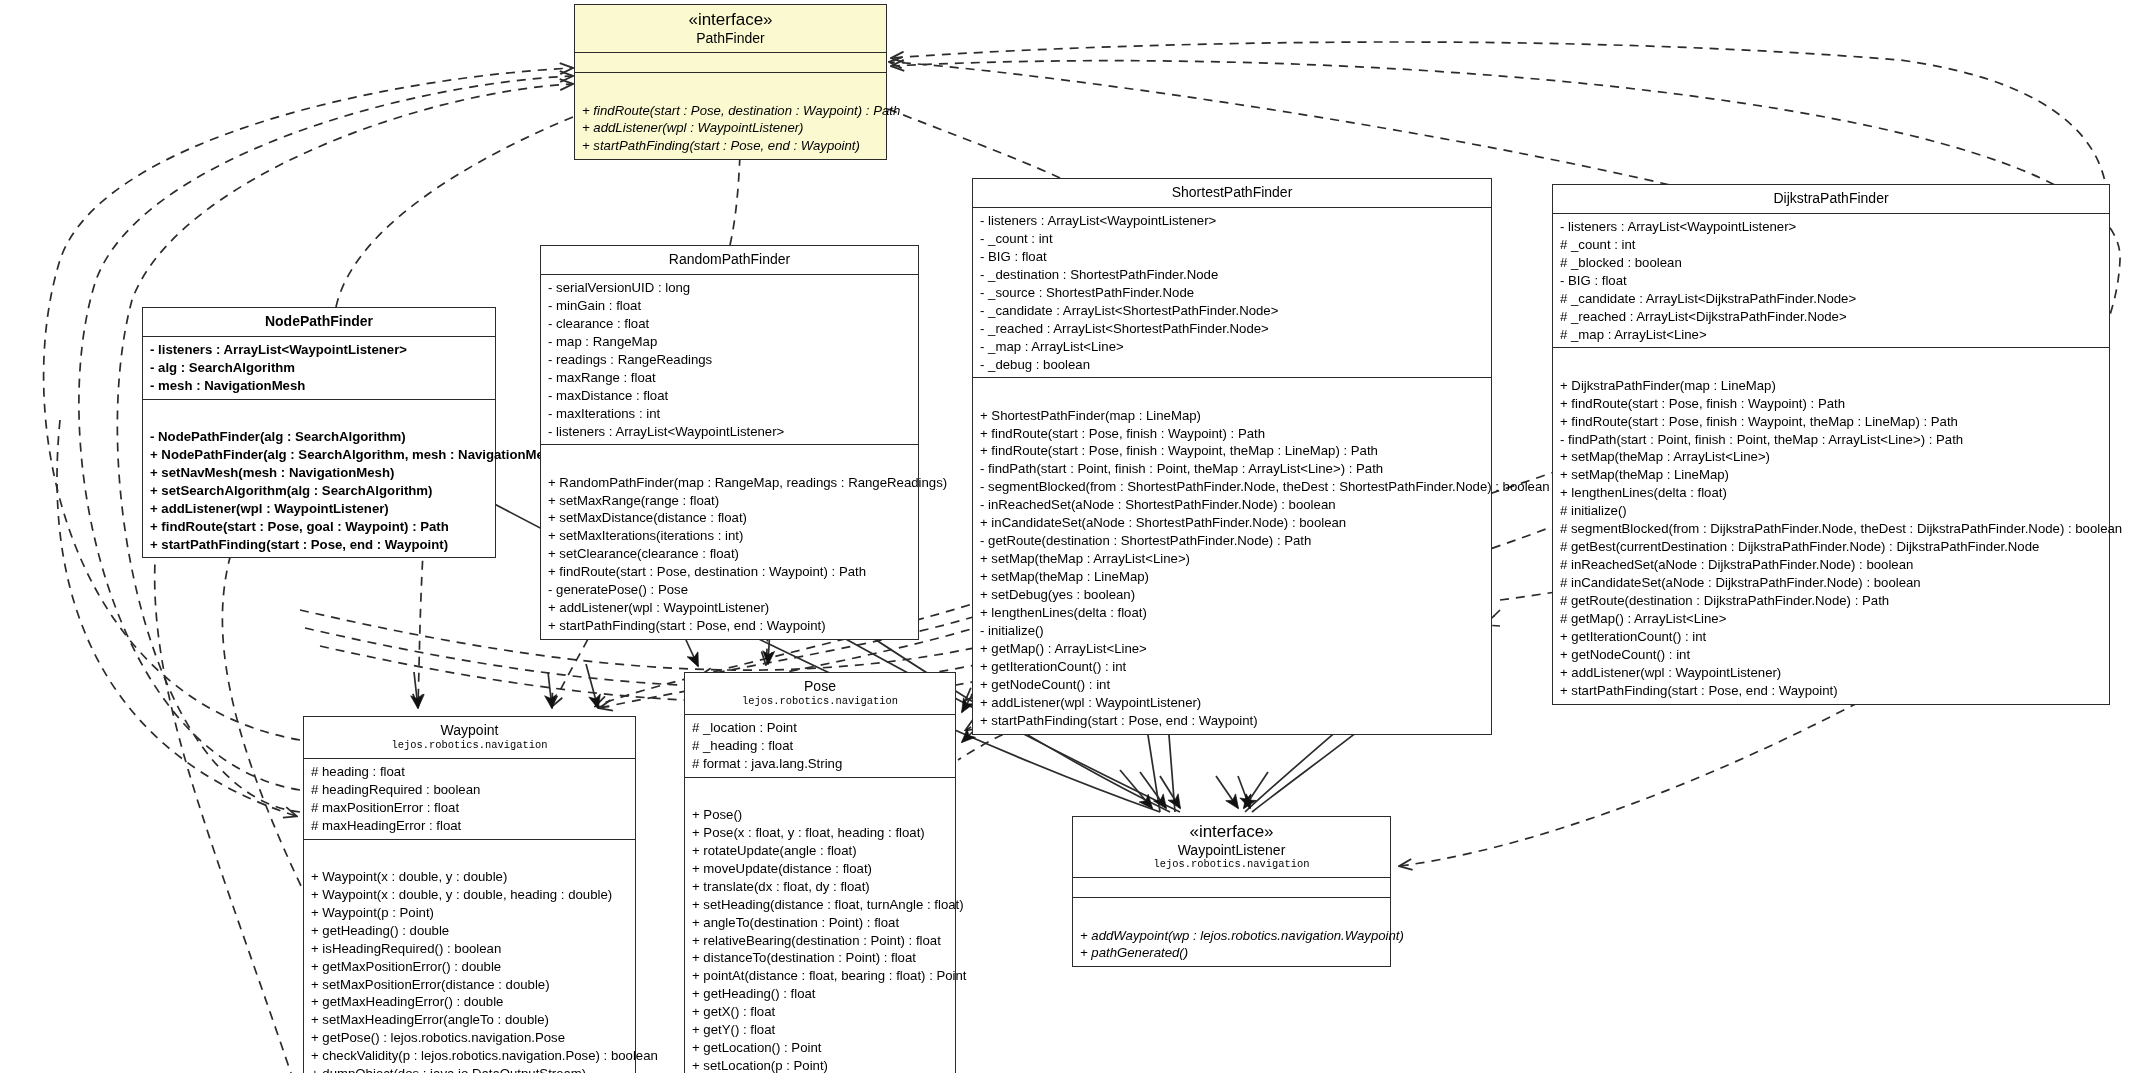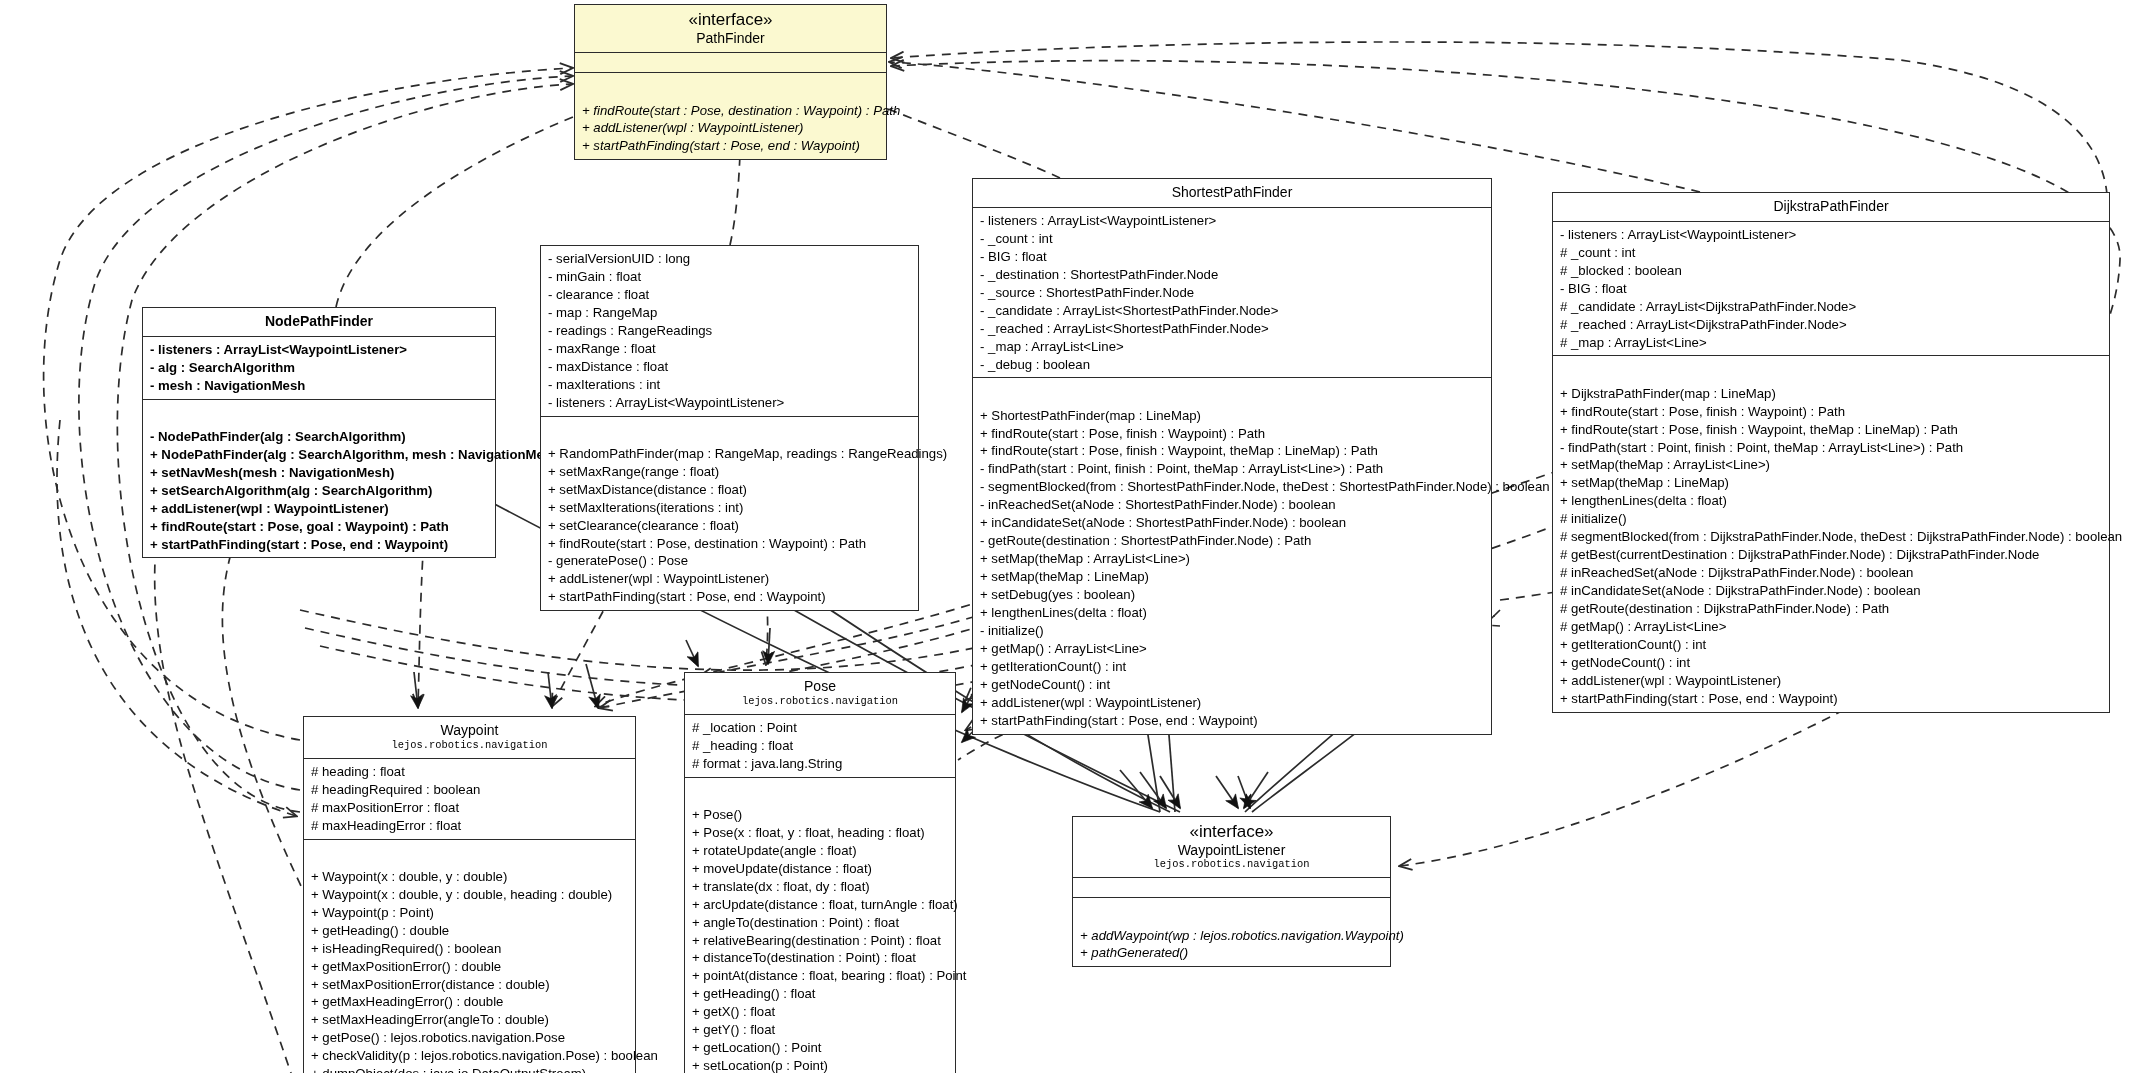--- a/index.html
+++ b/index.html
@@ -76,21 +76,21 @@
   }
   .ital .uml-row,
   .ital.uml-row {
     font-style: italic;
   }
   
   #cls-pathfinder      { left: 574px;  top: 4px;   width: 313px; }
   #cls-nodepathfinder  { left: 142px;  top: 307px; width: 354px; font-weight: bold; }
   #cls-randompathfinder{ left: 540px;  top: 245px; width: 379px; }
   #cls-shortestpathfinder { left: 972px; top: 178px; width: 520px; }
-  #cls-dijkstrapathfinder { left: 1552px; top: 192px; width: 558px; }
+  #cls-dijkstrapathfinder { left: 1552px; top: 184px; width: 558px; }
   #cls-waypoint        { left: 303px;  top: 716px; width: 333px; }
   #cls-pose            { left: 684px;  top: 672px; width: 272px; }
   #cls-waypointlistener{ left: 1072px; top: 816px; width: 319px; }
 </style>
 </head>
 <body>
 
 <div id="canvas">
 
   <svg id="edges" viewBox="0 0 2149 1073" width="2149" height="1073" xmlns="http://www.w3.org/2000/svg">
@@ -192,20 +192,23 @@
         <div class="uml-row">+ NodePathFinder(alg : SearchAlgorithm, mesh : NavigationMesh)</div>
         <div class="uml-row">+ setNavMesh(mesh : NavigationMesh)</div>
         <div class="uml-row">+ setSearchAlgorithm(alg : SearchAlgorithm)</div>
         <div class="uml-row">+ addListener(wpl : WaypointListener)</div>
         <div class="uml-row">+ findRoute(start : Pose, goal : Waypoint) : Path</div>
         <div class="uml-row">+ startPathFinding(start : Pose, end : Waypoint)</div>
       </div>
   </div>
 
   <div class="uml-class" id="cls-randompathfinder">
+    <div class="uml-header">
+      <div class="uml-name">RandomPathFinder</div>
+    </div>
     <div class="uml-section">
         <div class="uml-row">- serialVersionUID : long</div>
         <div class="uml-row">- minGain : float</div>
         <div class="uml-row">- clearance : float</div>
         <div class="uml-row">- map : RangeMap</div>
         <div class="uml-row">- readings : RangeReadings</div>
         <div class="uml-row">- maxRange : float</div>
         <div class="uml-row">- maxDistance : float</div>
         <div class="uml-row">- maxIterations : int</div>
         <div class="uml-row">- listeners : ArrayList&lt;WaypointListener&gt;</div>
@@ -332,21 +335,21 @@
         <div class="uml-row"># _location : Point</div>
         <div class="uml-row"># _heading : float</div>
         <div class="uml-row"># format : java.lang.String</div>
       </div>
     <div class="uml-section last">
         <div class="uml-row">+ Pose()</div>
         <div class="uml-row">+ Pose(x : float, y : float, heading : float)</div>
         <div class="uml-row">+ rotateUpdate(angle : float)</div>
         <div class="uml-row">+ moveUpdate(distance : float)</div>
         <div class="uml-row">+ translate(dx : float, dy : float)</div>
-        <div class="uml-row">+ arcUpdate(distance : float, turnAngle : float)</div>
+        <div class="uml-row">+ setHeading(distance : float, turnAngle : float)</div>
         <div class="uml-row">+ angleTo(destination : Point) : float</div>
         <div class="uml-row">+ relativeBearing(destination : Point) : float</div>
         <div class="uml-row">+ distanceTo(destination : Point) : float</div>
         <div class="uml-row">+ pointAt(distance : float, bearing : float) : Point</div>
         <div class="uml-row">+ getHeading() : float</div>
         <div class="uml-row">+ getX() : float</div>
         <div class="uml-row">+ getY() : float</div>
         <div class="uml-row">+ getLocation() : Point</div>
         <div class="uml-row">+ setLocation(p : Point)</div>
         <div class="uml-row">+ setLocation(x : float, y : float)</div>

